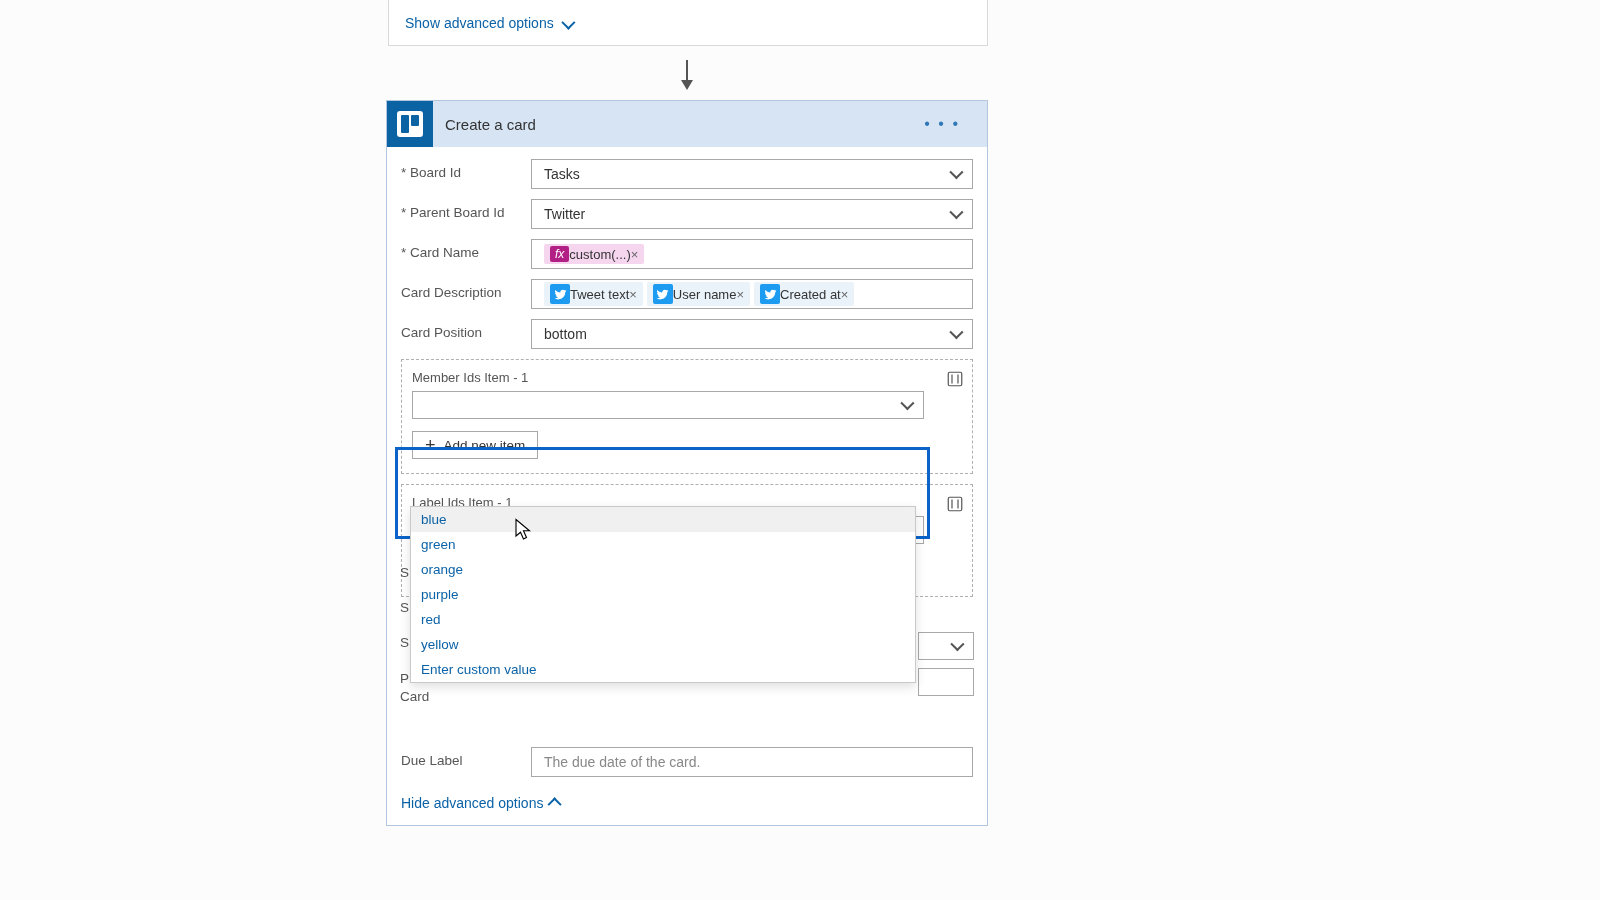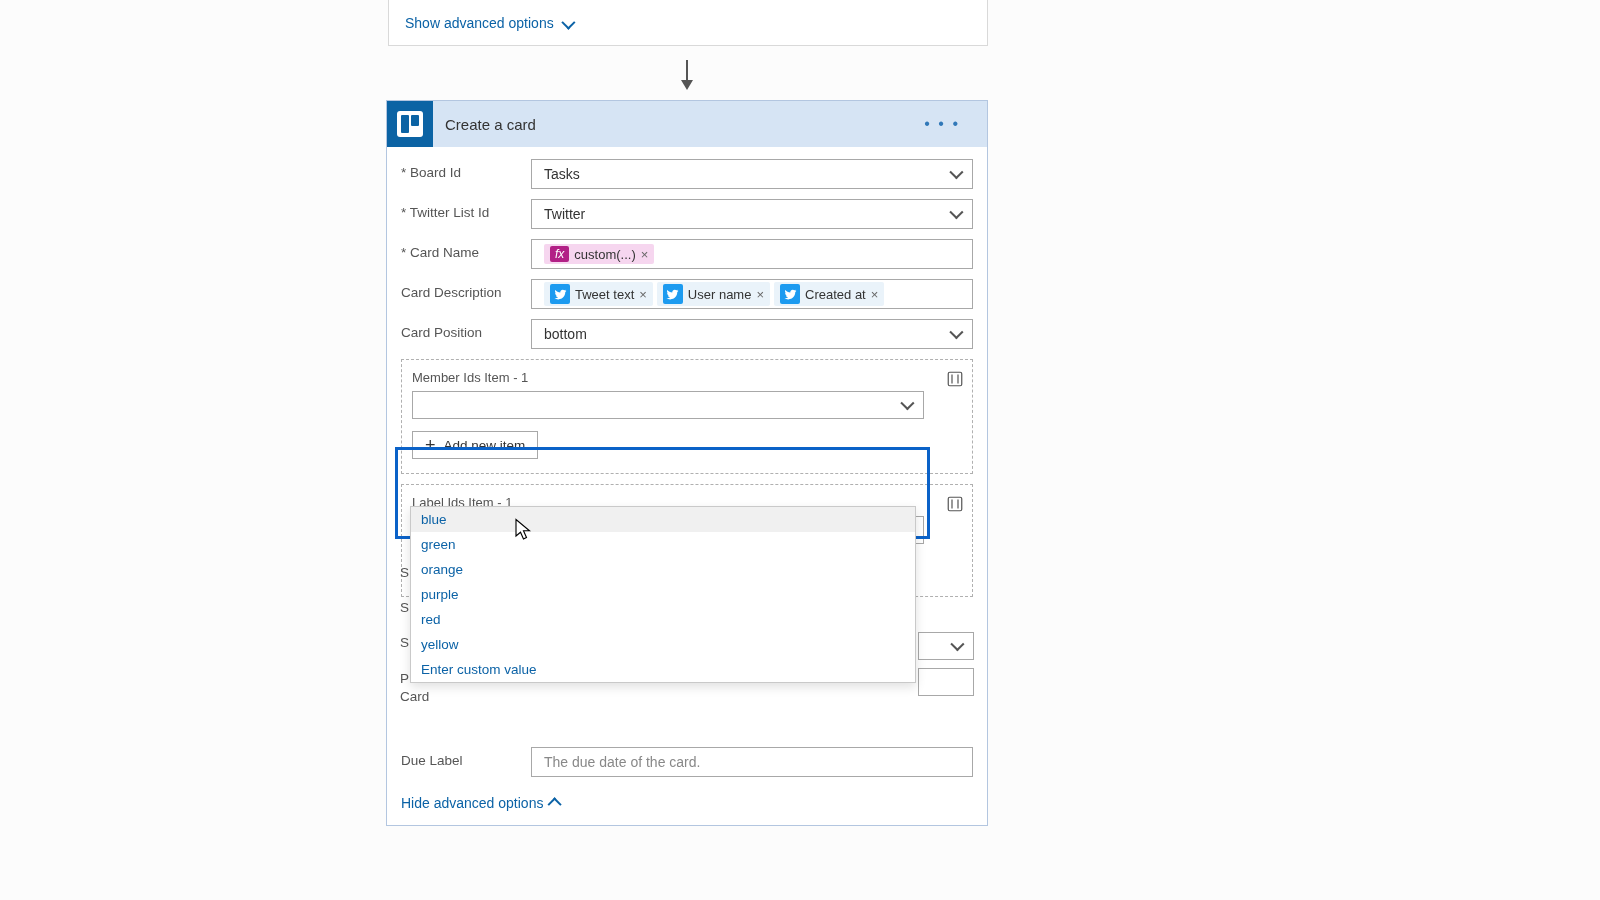--- a/index.html
+++ b/index.html
@@ -162,21 +162,20 @@
     transform: translateY(-60%);
   }
   .field .text { color: #333; font-size: 14px; }
   .field .placeholder { color: #888; font-size: 14px; }
   .pill {
     display: inline-flex;
     align-items: center;
     padding: 2px 6px;
     font-size: 13px;
     border-radius: 2px;
-    gap: 5px;
   }
   .pill .pill-x { cursor: pointer; font-size: 13px; color: #666; }
   .pill-concat {
     background: #f6d6ef;
   }
   .pill-concat .fx-badge {
     background: #b22086;
     color: #fff;
     font-style: italic;
     padding: 1px 5px;
@@ -320,21 +319,21 @@
 
       <div class="row">
         <div class="lbl"><span class="req">*</span> <span>Board Id</span></div>
         <div class="field select">
           <span class="text">Tasks</span>
           <span class="chev chevron-down grey"></span>
         </div>
       </div>
 
       <div class="row">
-        <div class="lbl"><span class="req">*</span> <span>Twitter List Id</span></div>
+        <div class="lbl"><span class="req">*</span> <span>Parent Board Id</span></div>
         <div class="field select">
           <span class="text">Twitter</span>
           <span class="chev chevron-down grey"></span>
         </div>
       </div>
 
       <div class="row">
         <div class="lbl"><span class="req">*</span> <span>Card Name</span></div>
         <div class="field">
           <span class="pill pill-concat">

